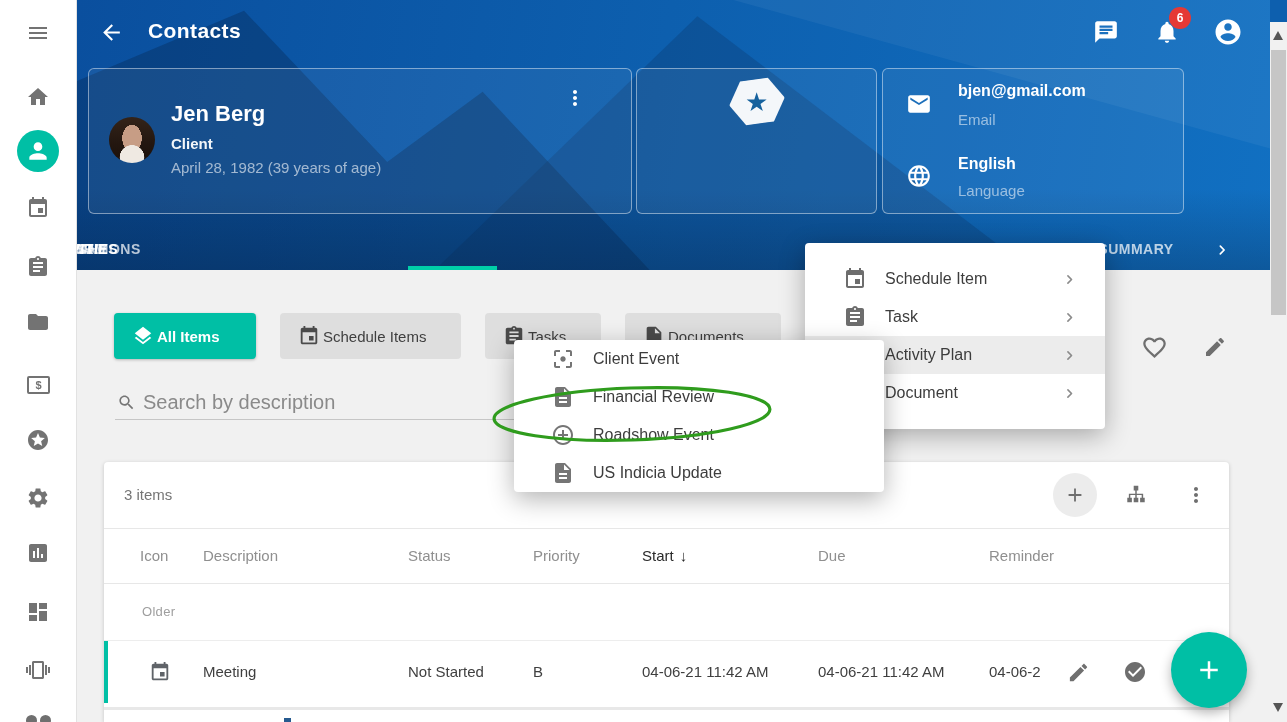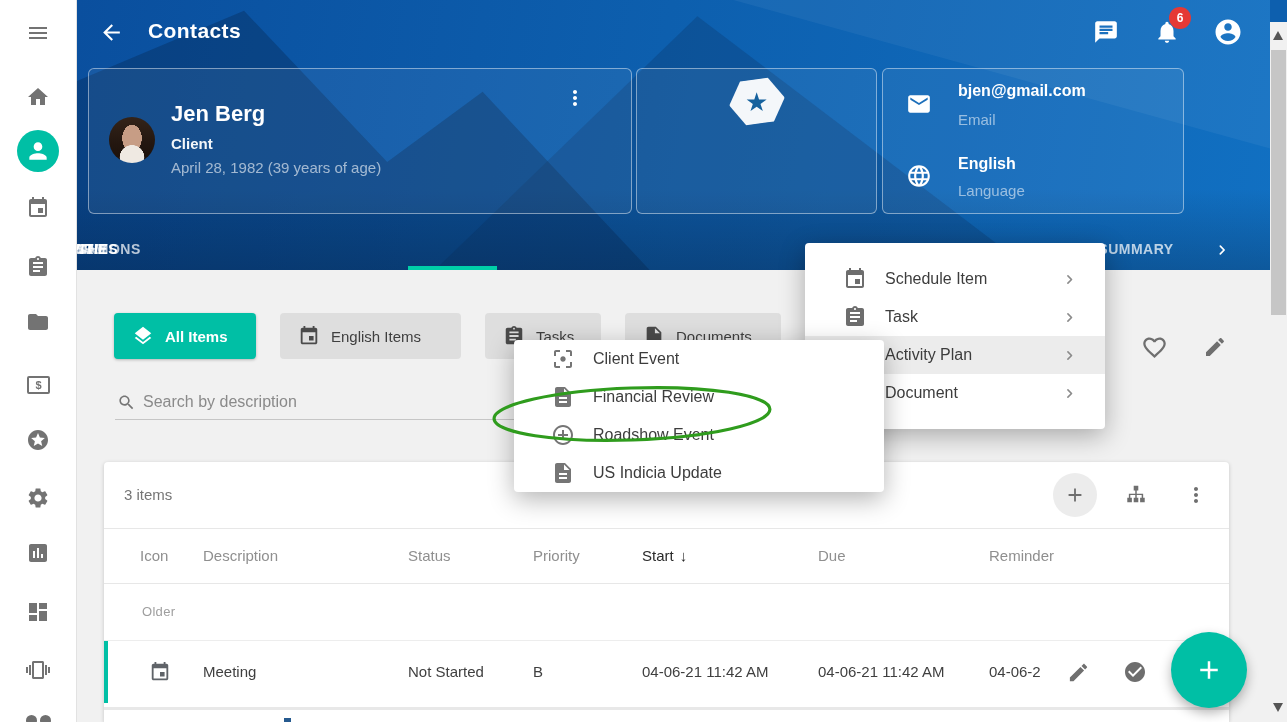--- a/index.html
+++ b/index.html
@@ -66,35 +66,35 @@
   .tab.active { color:#fff; }
   .tab:nth-of-type(1) { left:126px; } .tab:nth-of-type(2) { left:251px; } .tab:nth-of-type(3) { left:375px; }
   .tab:nth-of-type(4) { left:500px; } .tab:nth-of-type(5) { left:639px; } .tab:nth-of-type(6) { left:1059px; }
   .tab-underline { position:absolute; left:331px; top:266px; width:89px; height:4px; background:#00cfa8; }
   .tab-chevron { position:absolute; left:1135px; top:240px; width:20px; height:20px; color:#fff; cursor:pointer; }
 
   
   .content { position:absolute; left:77px; top:270px; width:1193px; height:452px; background:#f1f1f1; }
 
   .fbtn { position:absolute; top:43px; height:46px; border:none; border-radius:4px; display:flex; align-items:center;
-          padding:0 18px; gap:11px; font-size:15px; cursor:pointer; font-family:inherit; }
+          padding:0 18px; gap:3px; font-size:15px; cursor:pointer; font-family:inherit; }
   .fbtn .ic { width:22px; height:22px; }
   .fbtn-all { left:37px; width:142px; background:#00bfa5; color:#fff; font-weight:bold; box-shadow:0 1px 3px rgba(0,0,0,.25); }
   .fbtn-gray { background:#dedede; color:#3f3f3f; }
   .fbtn-gray .ic { color:#4a4a4a; }
   .fbtn-sched { left:203px; width:181px; }
   .fbtn-tasks { left:408px; width:116px; }
   .fbtn-docs  { left:548px; width:156px; }
 
   .heart-btn { position:absolute; left:1064px; top:64px; width:27px; height:27px; color:#6f6f6f; cursor:pointer; }
   .edit-btn  { position:absolute; left:1126px; top:65px; width:24px; height:24px; color:#6f6f6f; cursor:pointer; }
 
   .search-icon { position:absolute; left:40px; top:123px; width:19px; height:19px; color:#757575; }
   .search-input { position:absolute; left:66px; top:116px; width:340px; height:32px; border:none; background:transparent;
-                  font-size:16px; color:#3c3c3c; outline:none; font-family:inherit; }
+                  font-size:20px; color:#3c3c3c; outline:none; font-family:inherit; }
   .search-input::placeholder { color:#8a8a8a; opacity:1; }
   .search-line { position:absolute; left:38px; top:149px; width:675px; height:1px; background:#c6c6c6; }
 
   
   .tcard { position:absolute; left:27px; top:192px; width:1125px; height:260px; background:#fff;
            border-radius:4px 4px 0 0; box-shadow:0 1px 4px rgba(0,0,0,.18); }
   .tcount { position:absolute; left:20px; top:0; line-height:66px; font-size:15px; color:#757575; }
   .plus-btn { position:absolute; left:949px; top:11px; width:44px; height:44px; border-radius:50%; background:#ececec;
               display:flex; align-items:center; justify-content:center; color:#6f6f6f; cursor:pointer; }
   .plus-btn .ic { width:22px; height:22px; }
@@ -261,21 +261,21 @@
     <button class="fbtn fbtn-all">
       <span class="ic"><svg viewBox="0 0 24 24" width="100%" height="100%" fill="currentColor" aria-hidden="true">
             <path d="M11.99 18.54l-7.37-5.73L3 14.07l9 7 9-7-1.63-1.27-7.38 5.74zM12 16l7.36-5.73L21 9l-9-7-9 7 1.63 1.27L12 16z"></path>
           </svg></span>
       <span>All Items</span>
     </button>
     <button class="fbtn fbtn-gray fbtn-sched">
       <span class="ic"><svg viewBox="0 0 24 24" width="100%" height="100%" fill="currentColor" aria-hidden="true">
             <path d="M19 3h-1V1h-2v2H8V1H6v2H5c-1.1 0-2 .9-2 2v14c0 1.1.9 2 2 2h14c1.1 0 2-.9 2-2V5c0-1.1-.9-2-2-2zm0 16H5V8h14v11zM12 12h5v5h-5z"></path>
           </svg></span>
-      <span>English Items</span>
+      <span>Schedule Items</span>
     </button>
     <button class="fbtn fbtn-gray fbtn-tasks">
       <span class="ic"><svg viewBox="0 0 24 24" width="100%" height="100%" fill="currentColor" aria-hidden="true">
             <path d="M19 3h-4.18C14.4 1.84 13.3 1 12 1c-1.3 0-2.4.84-2.82 2H5c-1.1 0-2 .9-2 2v14c0 1.1.9 2 2 2h14c1.1 0 2-.9 2-2V5c0-1.1-.9-2-2-2zm-7 0c.55 0 1 .45 1 1s-.45 1-1 1-1-.45-1-1 .45-1 1-1zm2 14H7v-2h7v2zm3-4H7v-2h10v2zm0-4H7V7h10v2z"></path>
           </svg></span>
       <span>Tasks</span>
     </button>
     <button class="fbtn fbtn-gray fbtn-docs">
       <span class="ic"><svg viewBox="0 0 24 24" width="100%" height="100%" fill="currentColor" aria-hidden="true">
             <path d="M14 2H6c-1.1 0-2 .9-2 2v16c0 1.1.89 2 1.99 2H18c1.1 0 2-.9 2-2V8l-6-6zm-1 7V3.5L18.5 9H13z"></path>

